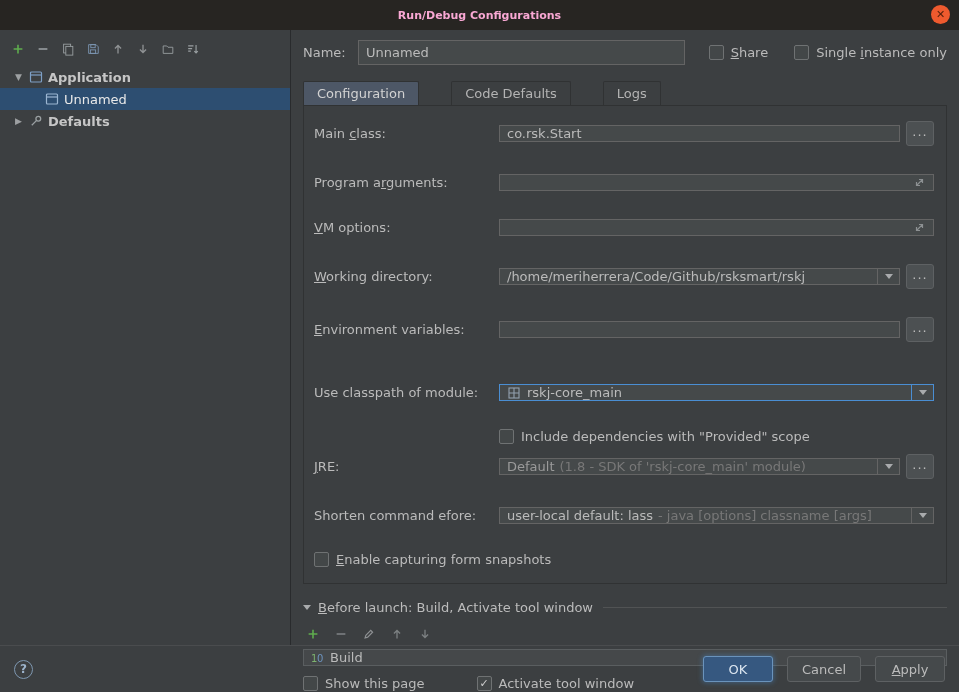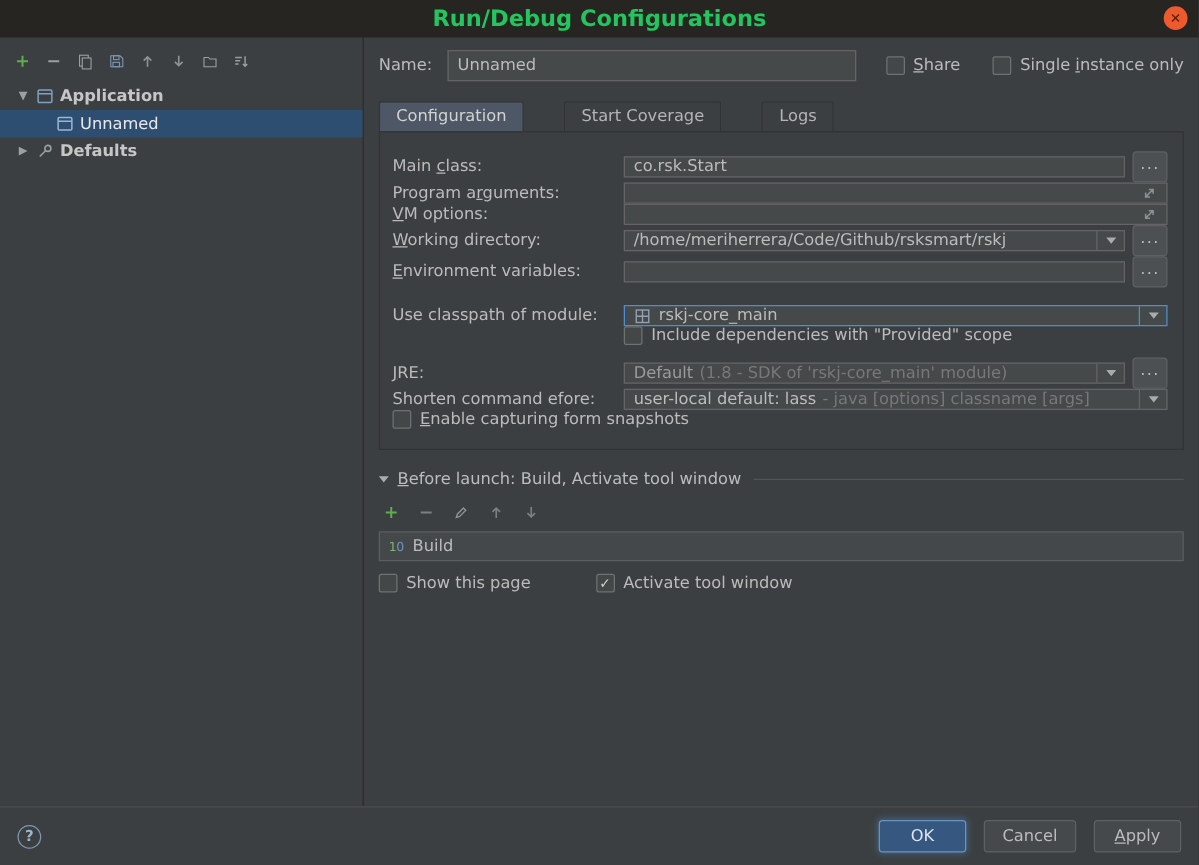--- a/index.html
+++ b/index.html
@@ -6,21 +6,21 @@
   body { margin:0; background:#2b2b2b; font-family:"DejaVu Sans","Liberation Sans",sans-serif; }
   button { font:inherit; color:inherit; background:none; border:none; padding:0; cursor:default; }
   u { text-decoration:underline; }
 
   .window { width:959px; height:692px; background:#3c3f41; color:#bbbbbb; font-size:13px;
             display:flex; flex-direction:column; overflow:hidden; }
 
   
   .titlebar { height:30px; flex:0 0 auto; background:#272522; display:flex; align-items:center;
               justify-content:center; position:relative; }
-  .titlebar .title { color:#22c55e; font-weight:bold; font-size:18px; }
+  .titlebar .title { color:#f9a8d4; font-weight:bold; font-size:11px; }
   .close-btn { position:absolute; right:9px; top:5px; width:19px; height:19px; border-radius:50%;
                background:#ee5a2e; color:#55200c; font-size:11px; font-weight:bold;
                display:flex; align-items:center; justify-content:center; }
 
   
   .bodyrow { flex:1; display:flex; min-height:0; }
 
   .sidebar { width:291px; flex:0 0 auto; border-right:1px solid #292b2d; display:flex;
              flex-direction:column; padding-top:8px; }
   .sb-toolbar { display:flex; align-items:center; gap:9px; padding:2px 8px 10px 10px; }
@@ -46,21 +46,21 @@
   .cb { width:15px; height:15px; background:#434748; border:1px solid #6f7273; border-radius:2px;
         display:flex; align-items:center; justify-content:center; font-size:11px; color:#cfcfcf;
         flex:0 0 auto; line-height:1; }
 
   .tabs { display:flex; margin-top:12px;gap:30px; }
   .tab { padding:4px 13px; border:1px solid #303233; border-bottom:none; margin-right:2px;
          border-radius:2px 2px 0 0; color:#b4b4b4; }
   .tab.active { background:#4d5766; color:#d2d2d2; }
 
   .panel { border:1px solid #303233; padding:15px 12px 4px 10px; display:flex; flex-direction:column; }
-  .frow { display:flex; align-items:center; margin-bottom:0; }
+  .frow { display:flex; align-items:center; margin-bottom:28px; }
   .flabel { width:185px; flex:0 0 auto; color:#bbbbbb; }
   .field { flex:1; height:17px; background:#45494a; border:1px solid #646464; display:flex;
            align-items:center; padding:0 7px; min-width:0; }
   .field.focus { border-color:#4a8ed3; }
   .fval { white-space:nowrap; overflow:hidden; }
   .fval.dim { color:#9a9a9a; }
   .fhint { color:#787878; margin-left:5px; white-space:nowrap; overflow:hidden; }
   .combo-arrow { margin-left:auto; margin-right:-7px; width:22px; align-self:stretch;
                  border-left:1px solid #646464; display:flex; align-items:center; justify-content:center;
                  flex:0 0 auto; }
@@ -216,21 +216,21 @@
           <span><u>S</u>hare</span>
         </span>
         <span class="cbgroup">
           <span class="cb"></span>
           <span>Single <u>i</u>nstance only</span>
         </span>
       </div>
 
       <div class="tabs">
         <span class="tab active">Configuration</span>
-        <span class="tab">Start Coverage</span>
+        <span class="tab">Code Defaults</span>
         <span class="tab">Logs</span>
       </div>
 
       <div class="panel">
 
         <div class="frow">
           <span class="flabel">Main <u>c</u>lass:</span>
           <div class="field">
             <span class="fval">co.rsk.Start</span>
           </div>

